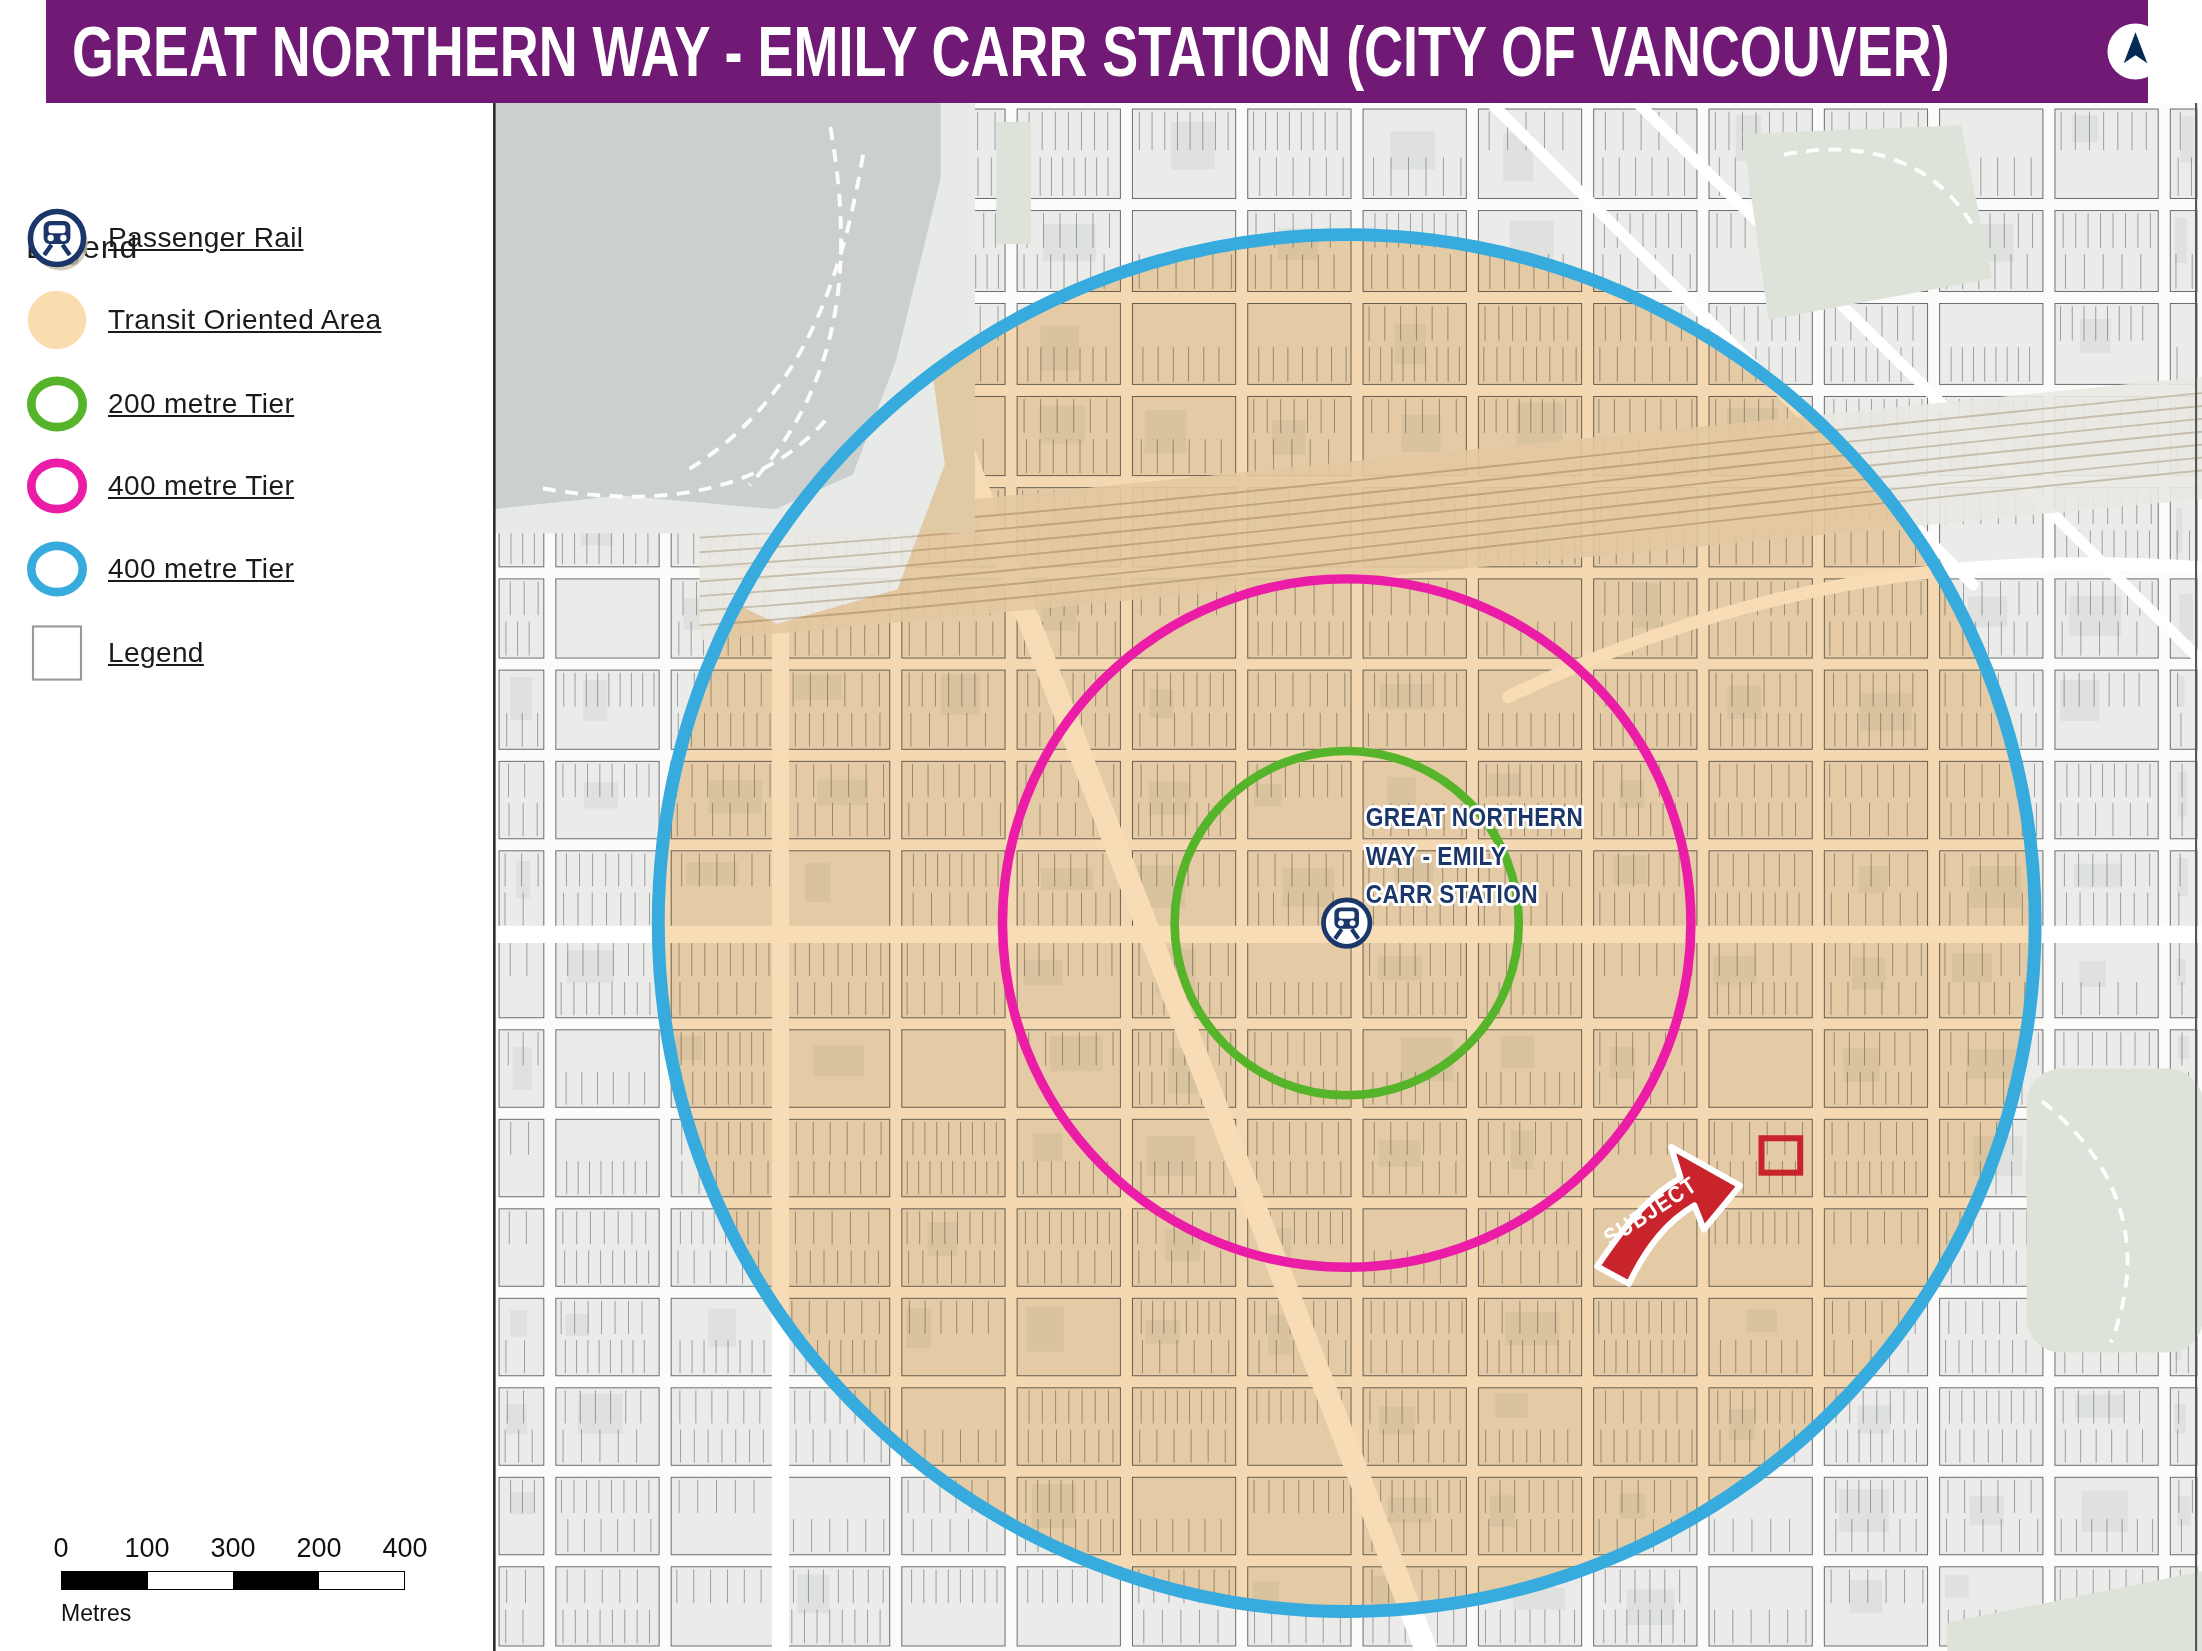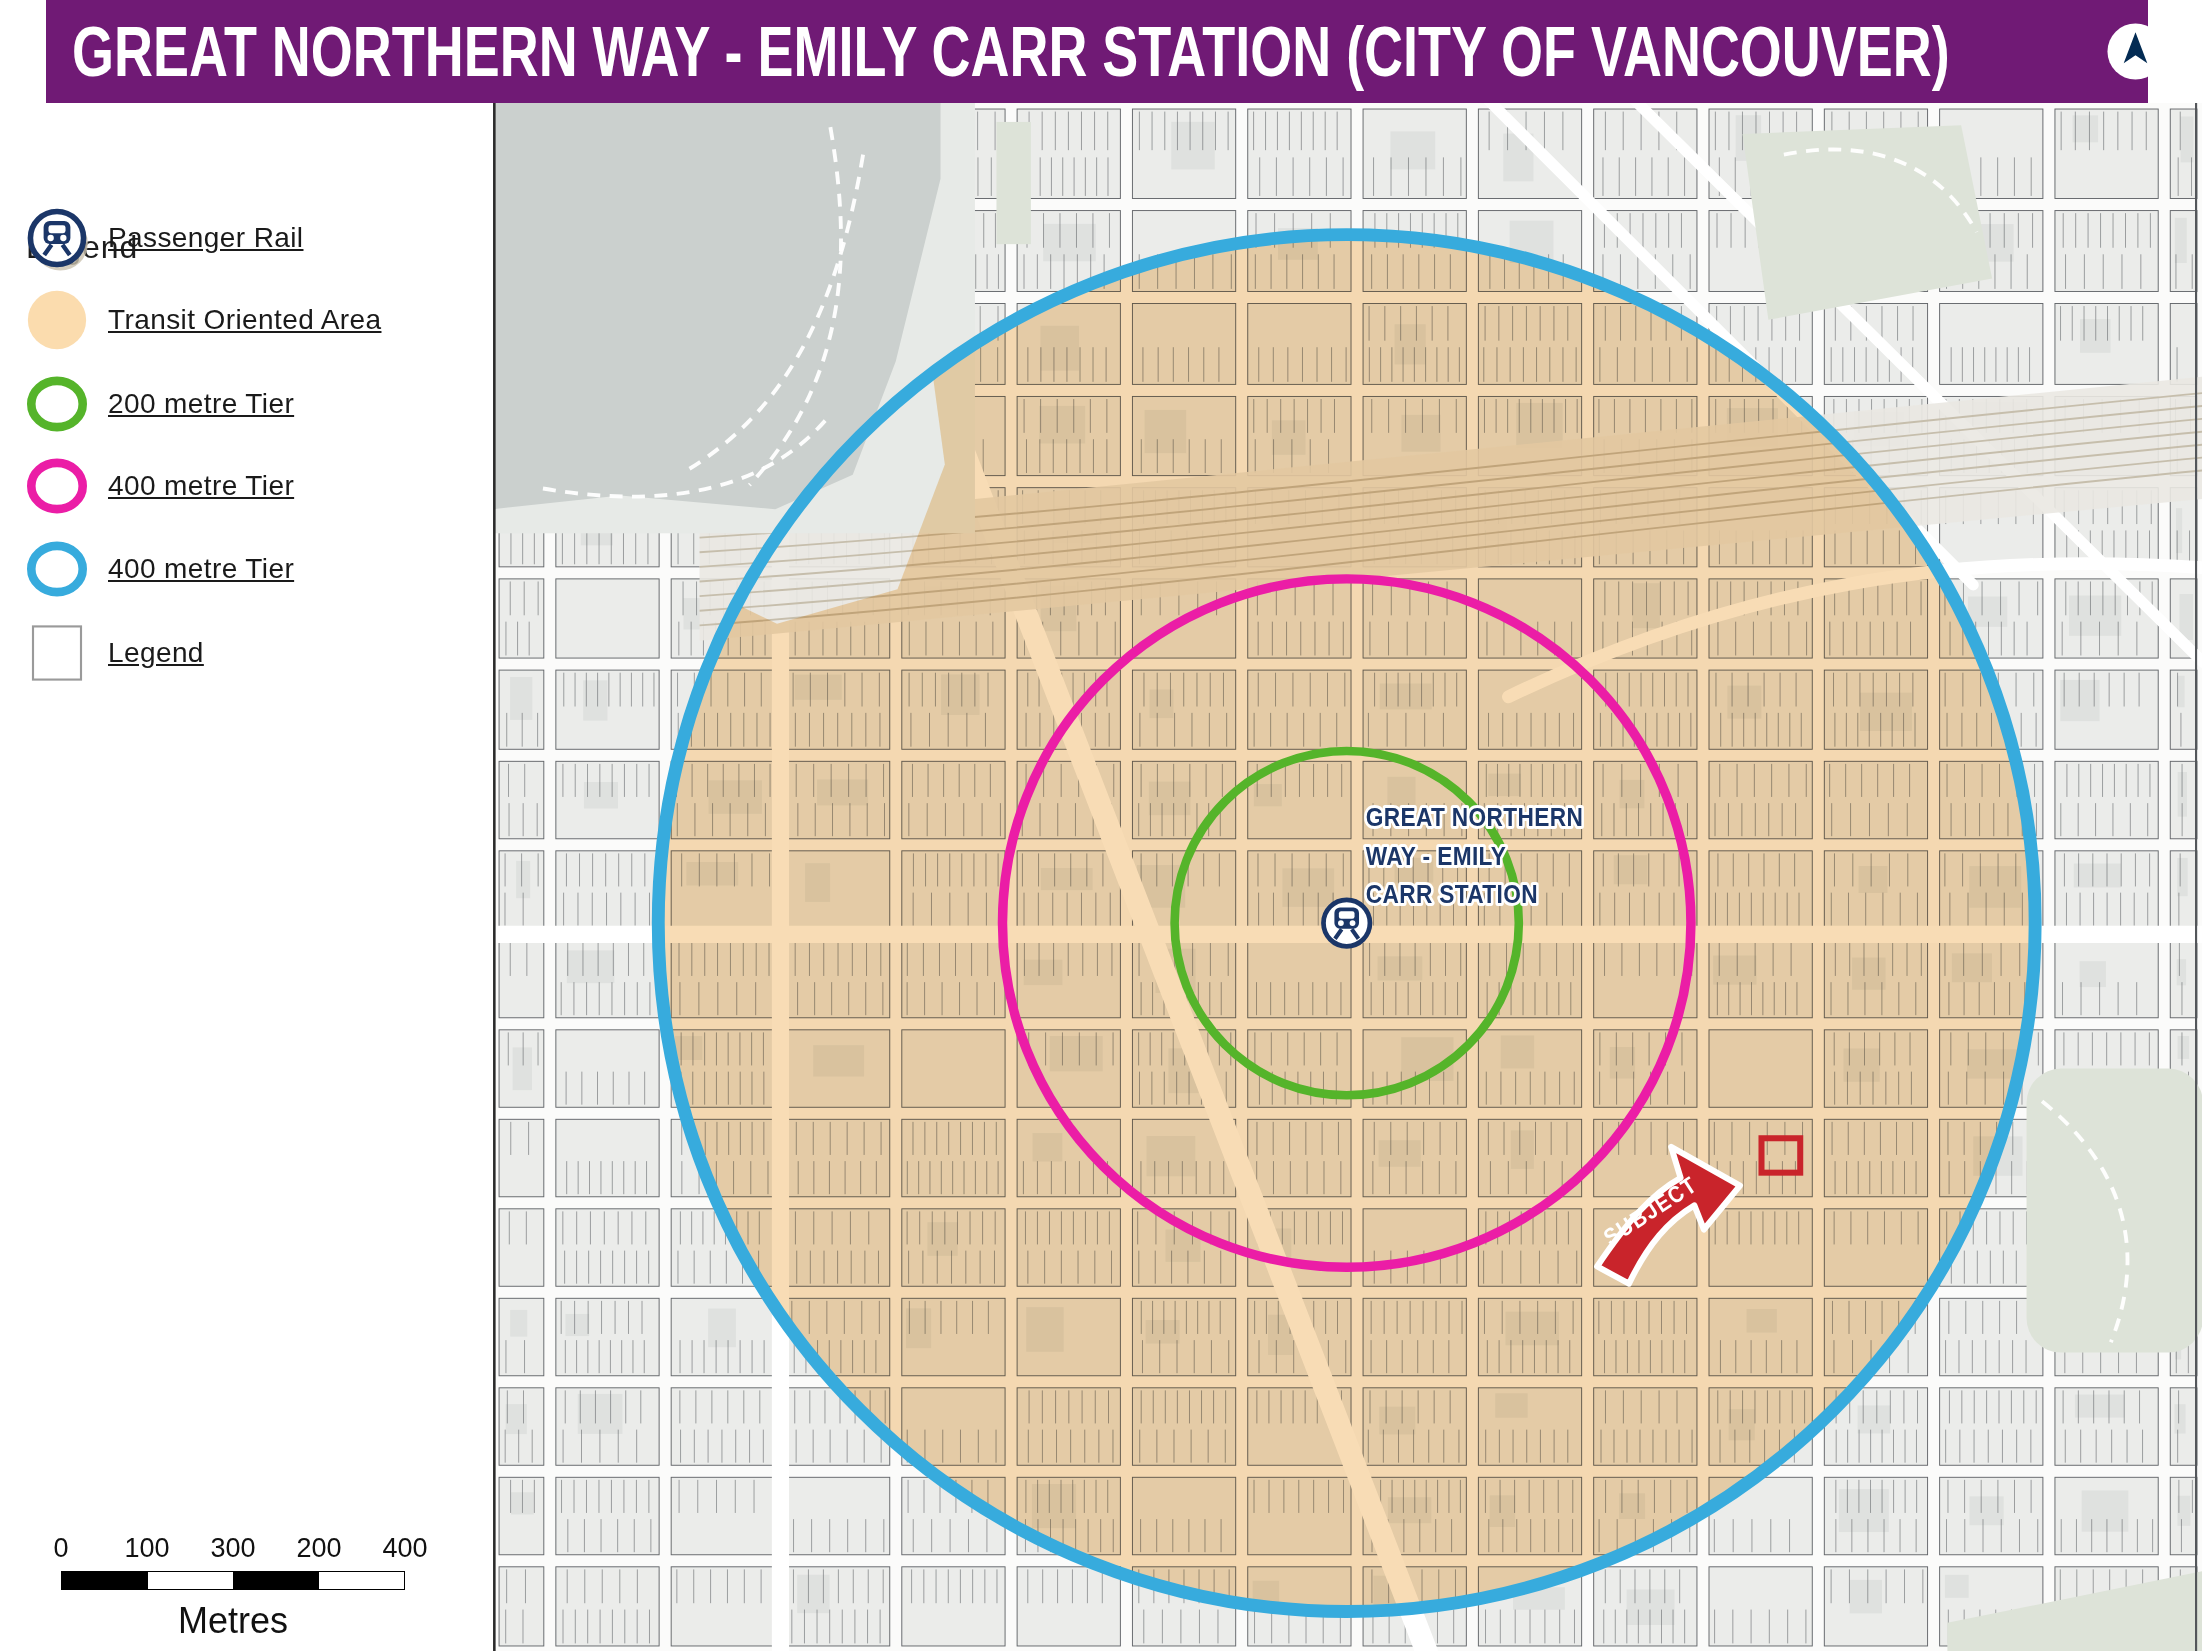--- a/index.html
+++ b/index.html
@@ -18,21 +18,21 @@
   .lg-row .sw{width:79px;display:flex;justify-content:center;align-items:center;}
   .lg-row .lb{margin-left:12px;font-size:28px;color:#1a1a1a;letter-spacing:0.4px;white-space:nowrap;text-decoration:underline;}
   
   .scalebar{position:absolute;left:61px;top:1430px;width:344px;}
   .scalebar .tick{position:absolute;top:0;transform:translateX(-50%);font-size:27px;color:#111;}
   .scalebar .bar{position:absolute;left:0;top:38px;width:344px;height:19px;border:1.7px solid #000;
                  display:flex;box-sizing:border-box;}
   .scalebar .bar i{flex:1;}
   .scalebar .bar i:nth-child(odd){background:#000;}
   .scalebar .bar i:nth-child(even){background:#fff;}
-  .scalebar .unit{position:absolute;left:0;top:67px;width:344px;text-align:center;font-size:36px;color:#111;}
+  .scalebar .unit{position:absolute;left:0;top:67px;width:344px;font-size:23px;color:#111;}
   
   .map{position:absolute;left:493px;top:103px;width:1710px;height:1549px;background:#737373;}
   .map svg{display:block;width:100%;height:100%;}
   .toa{mix-blend-mode:multiply;}
   .stn-label{font-family:"Liberation Sans",sans-serif;font-weight:bold;font-size:31px;
              paint-order:stroke;stroke:#ffffff;stroke-width:7px;stroke-linejoin:round;letter-spacing:.5px;}
   .subject-txt{font-family:"Liberation Sans",sans-serif;font-weight:bold;font-size:27px;
                fill:#ffffff;letter-spacing:2px;}
 </style>
 </head>

